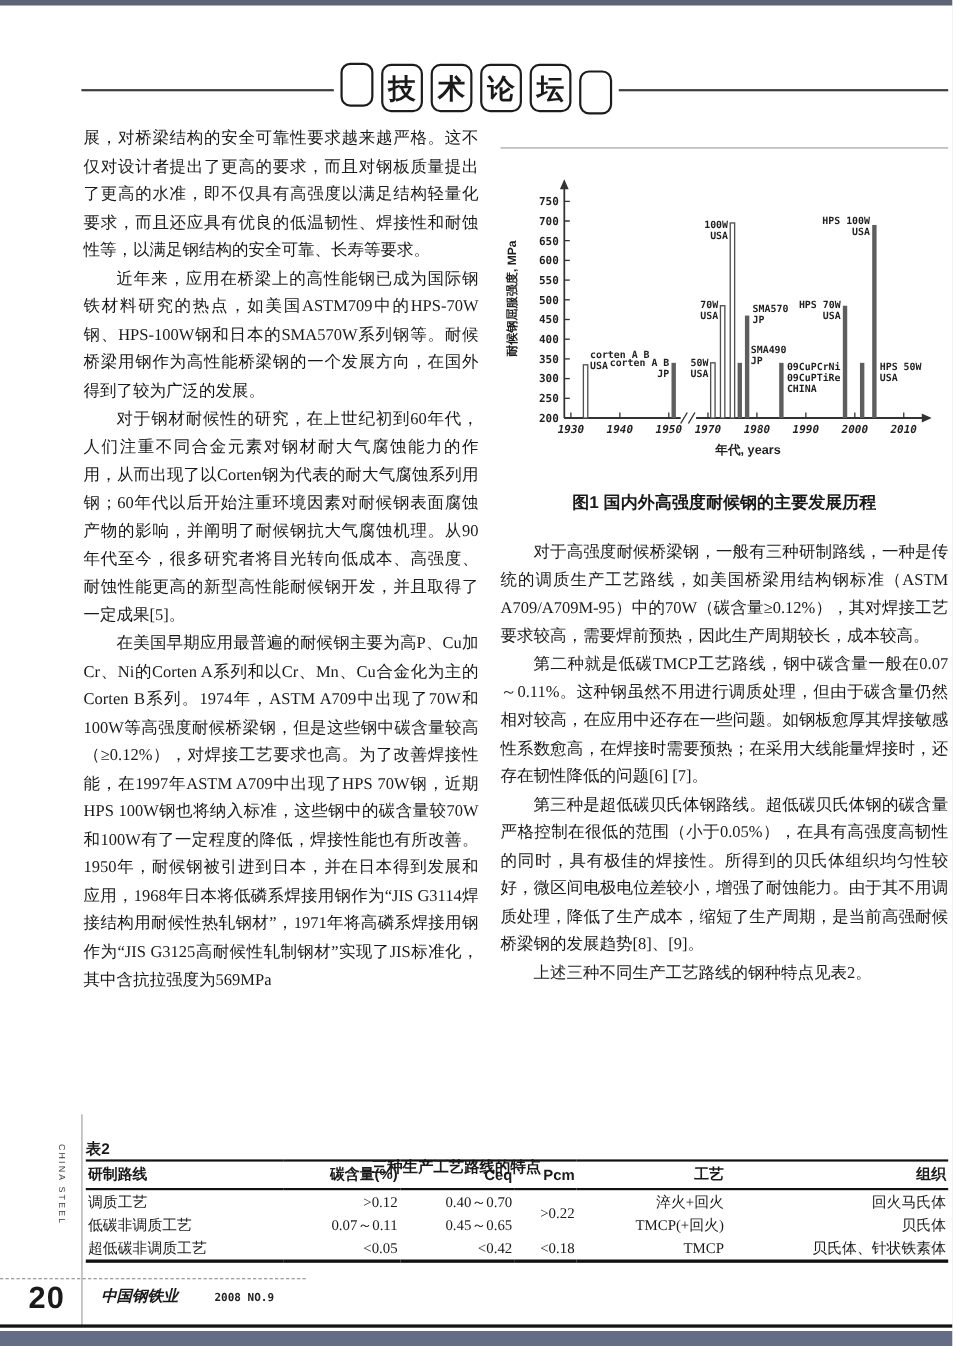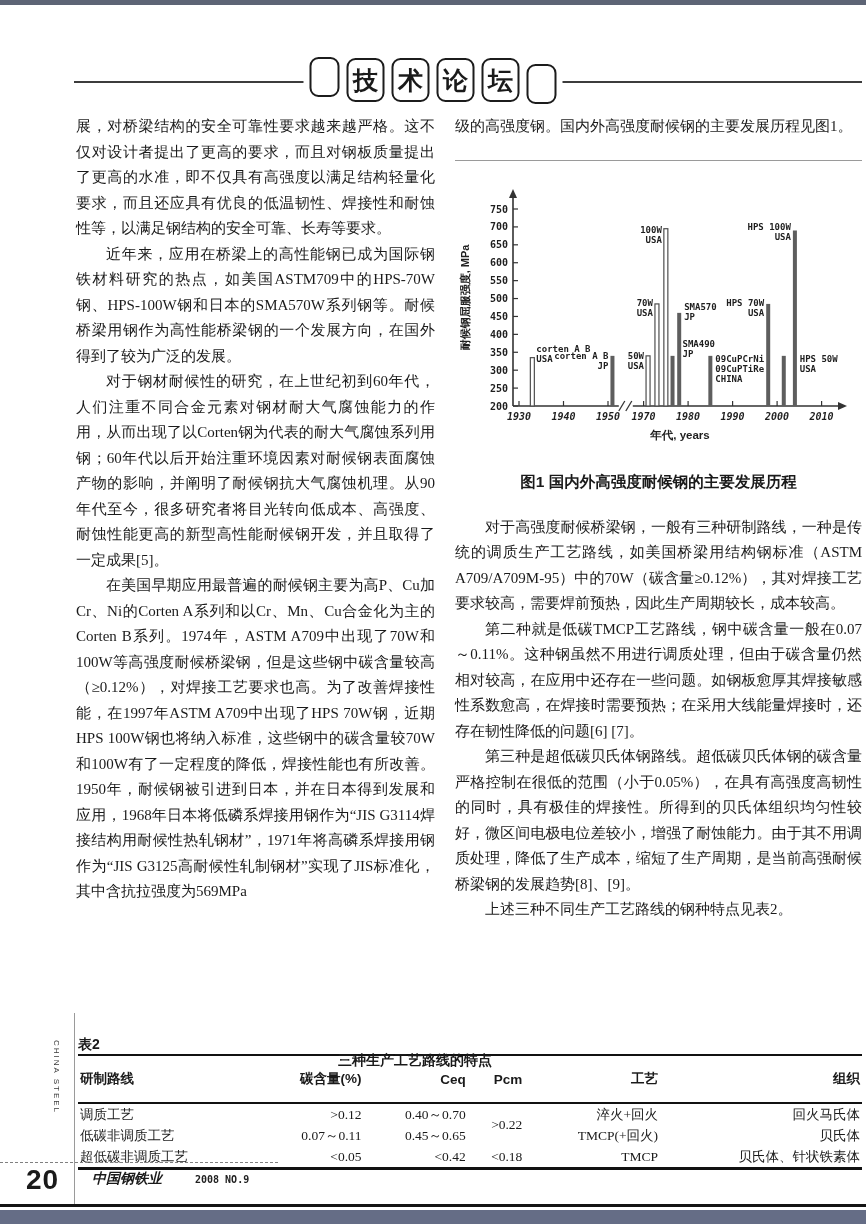--- a/index.html
+++ b/index.html
@@ -36,21 +36,21 @@
 
   
   .tableblock{position:absolute;left:78px;top:1036px;width:784px;
               font-family:"Liberation Serif","DejaVu Serif",serif;}
   .table-title-row{position:relative;height:18px;font-family:"Liberation Sans","DejaVu Sans",sans-serif;
                    font-weight:bold;font-size:14px;}
   .table-title-row .tlabel{position:absolute;left:0;top:0;}
   .table-title-row .ttitle{position:absolute;left:0;right:110px;text-align:center;top:16px;font-family:Liberation Serif, serif;}
   table.t2{width:100%;border-collapse:collapse;border-top:2.5px solid #111;border-bottom:3px solid #111;
            font-size:13.5px;}
-  table.t2 th{border-bottom:2px solid #111;font-weight:bold;padding:13px 2px;height:20px;
+  table.t2 th{border-bottom:2px solid #111;font-weight:bold;padding:2px 2px;height:20px;
               font-family:"Liberation Sans","DejaVu Sans",sans-serif;font-size:13.5px;}
   table.t2 td{padding:1px 2px;height:19px;}
   .al{text-align:left;} .ac{text-align:right;} .ar{text-align:right;}
 
   
   .footer-dash{position:absolute;top:1162px;left:0;width:278px;border-top:1px dashed #808080;}
   .margin-vline{position:absolute;top:1013px;left:74px;width:1px;height:192px;background:#9a9a9a;}
   .side-label{position:absolute;top:1040px;left:52px;writing-mode:vertical-rl;
               font-family:"Liberation Sans","DejaVu Sans",sans-serif;font-size:8px;
               letter-spacing:2px;color:#3a3a3a;}
@@ -81,23 +81,20 @@
   </div>
 
   <div class="col col-left" id="left-col">
       <p class="para noindent">展，对桥梁结构的安全可靠性要求越来越严格。这不仅对设计者提出了更高的要求，而且对钢板质量提出了更高的水准，即不仅具有高强度以满足结构轻量化要求，而且还应具有优良的低温韧性、焊接性和耐蚀性等，以满足钢结构的安全可靠、长寿等要求。</p>
       <p class="para">近年来，应用在桥梁上的高性能钢已成为国际钢铁材料研究的热点，如美国ASTM709中的HPS-70W钢、HPS-100W钢和日本的SMA570W系列钢等。耐候桥梁用钢作为高性能桥梁钢的一个发展方向，在国外得到了较为广泛的发展。</p>
       <p class="para">对于钢材耐候性的研究，在上世纪初到60年代，人们注重不同合金元素对钢材耐大气腐蚀能力的作用，从而出现了以Corten钢为代表的耐大气腐蚀系列用钢；60年代以后开始注重环境因素对耐候钢表面腐蚀产物的影响，并阐明了耐候钢抗大气腐蚀机理。从90年代至今，很多研究者将目光转向低成本、高强度、耐蚀性能更高的新型高性能耐候钢开发，并且取得了一定成果[5]。</p>
       <p class="para">在美国早期应用最普遍的耐候钢主要为高P、Cu加Cr、Ni的Corten A系列和以Cr、Mn、Cu合金化为主的Corten B系列。1974年，ASTM A709中出现了70W和100W等高强度耐候桥梁钢，但是这些钢中碳含量较高（≥0.12%），对焊接工艺要求也高。为了改善焊接性能，在1997年ASTM A709中出现了HPS 70W钢，近期HPS 100W钢也将纳入标准，这些钢中的碳含量较70W和100W有了一定程度的降低，焊接性能也有所改善。1950年，耐候钢被引进到日本，并在日本得到发展和应用，1968年日本将低磷系焊接用钢作为“JIS G3114焊接结构用耐候性热轧钢材”，1971年将高磷系焊接用钢作为“JIS G3125高耐候性轧制钢材”实现了JIS标准化，其中含抗拉强度为569MPa</p>
     </div>
 
   <div class="col col-right">
-    <div id="right-intro">
-        <p class="para noindent">级的高强度钢。国内外高强度耐候钢的主要发展历程见图1。</p>
-      </div>
     <div class="figure">
       <div class="fig-top-rule"></div>
       <svg id="chart-svg" width="405" height="286" viewBox="0 0 405 286" xmlns="http://www.w3.org/2000/svg">
           <line x1="58" y1="237" x2="384" y2="237" stroke="#333" stroke-width="1.6"></line>
           <polygon points="383,233 392,237 383,241" fill="#333"></polygon>
           <line x1="58" y1="237" x2="58" y2="28" stroke="#333" stroke-width="1.6"></line>
           <polygon points="54,29 58,20 62,29" fill="#333"></polygon>
           <line x1="58" y1="237" x2="63" y2="237" stroke="#333" stroke-width="1.2"></line>
           <text x="53" y="240.5" text-anchor="end" font-size="10" font-weight="bold" font-family="&quot;DejaVu Sans Mono&quot;,&quot;Liberation Mono&quot;,monospace">200</text>
           <line x1="58" y1="219.0909090909091" x2="63" y2="219.0909090909091" stroke="#333" stroke-width="1.2"></line>

